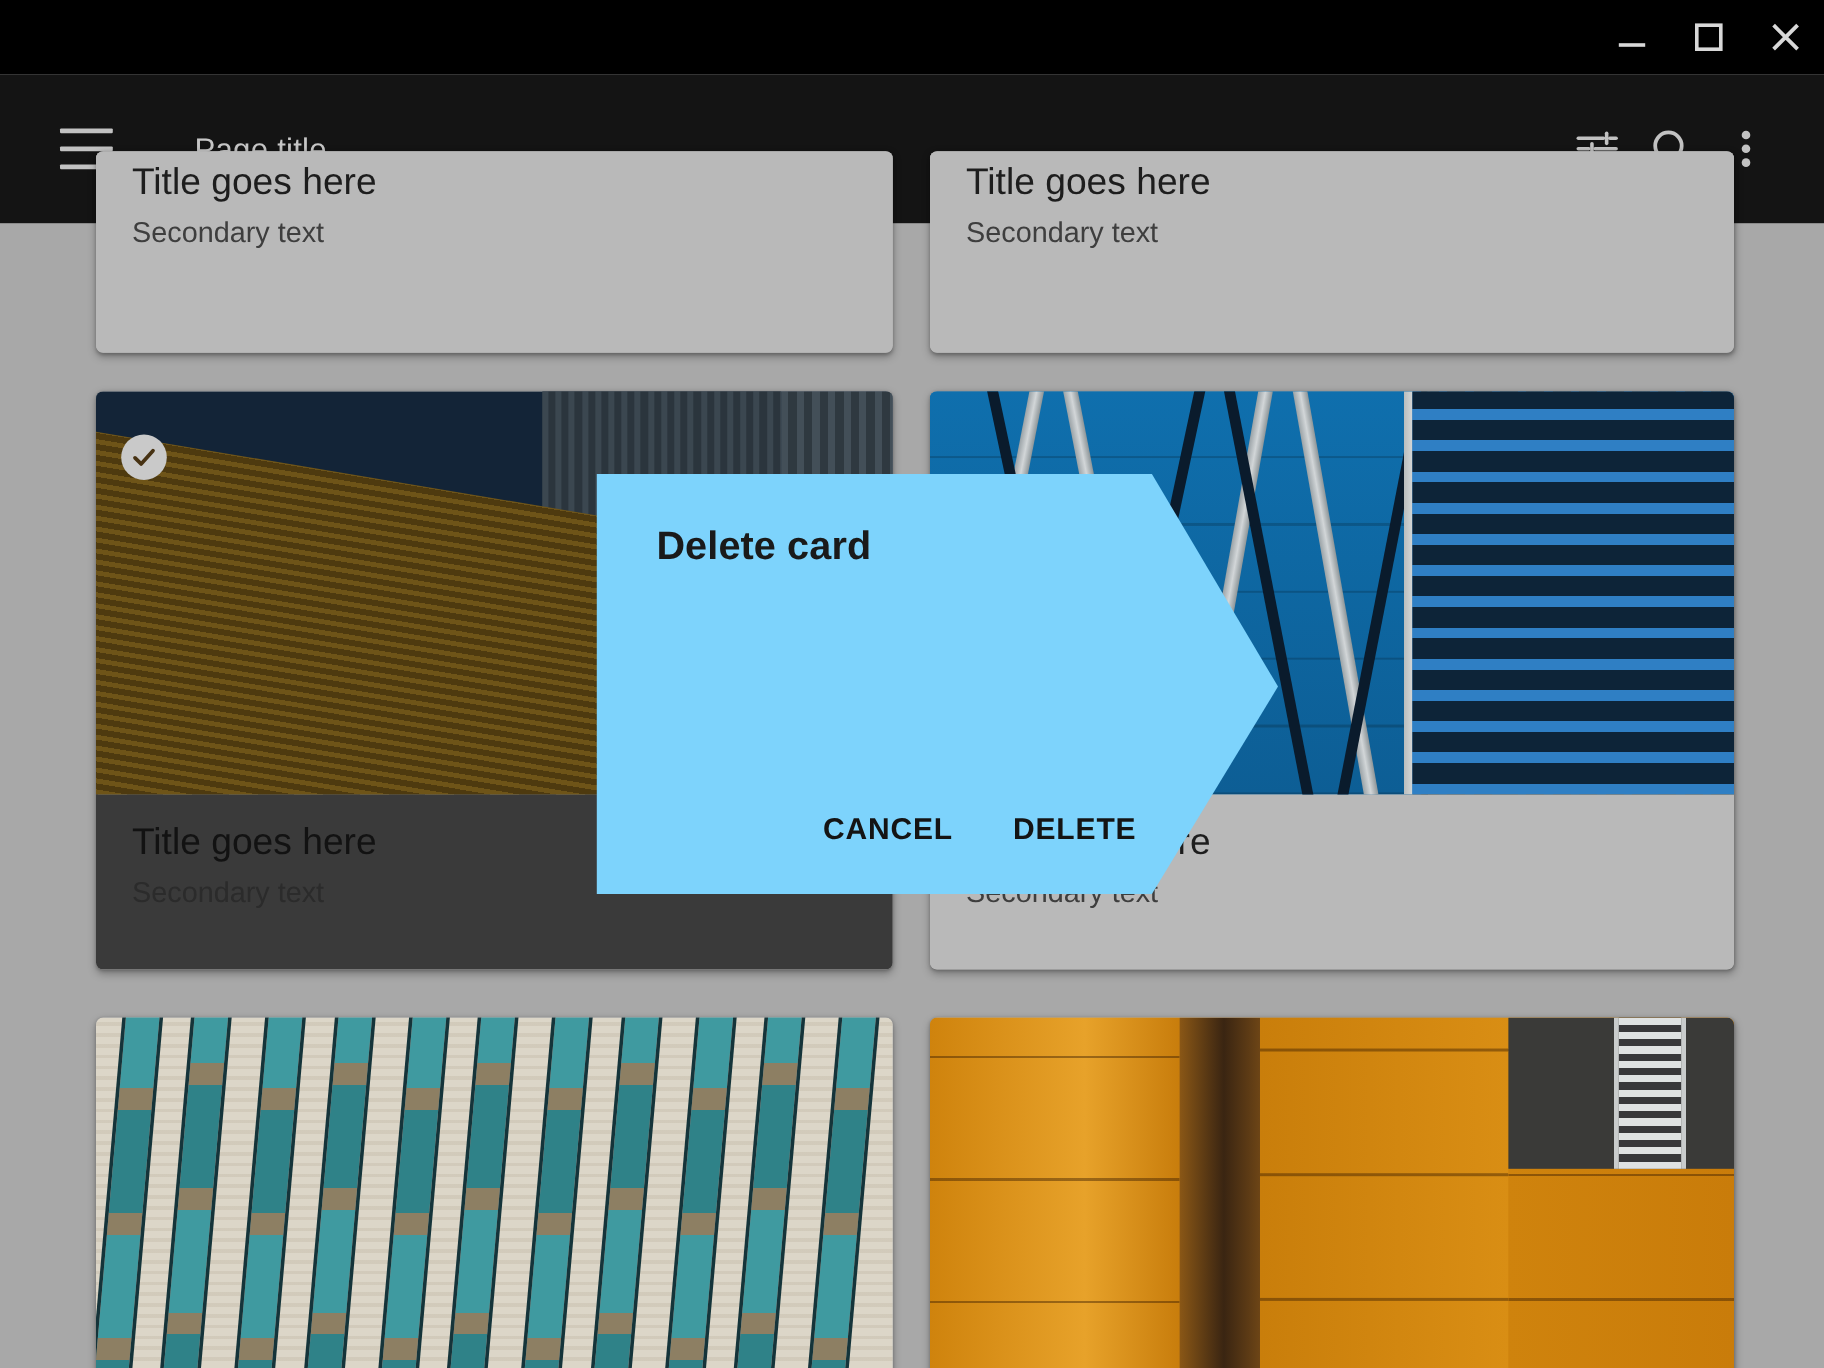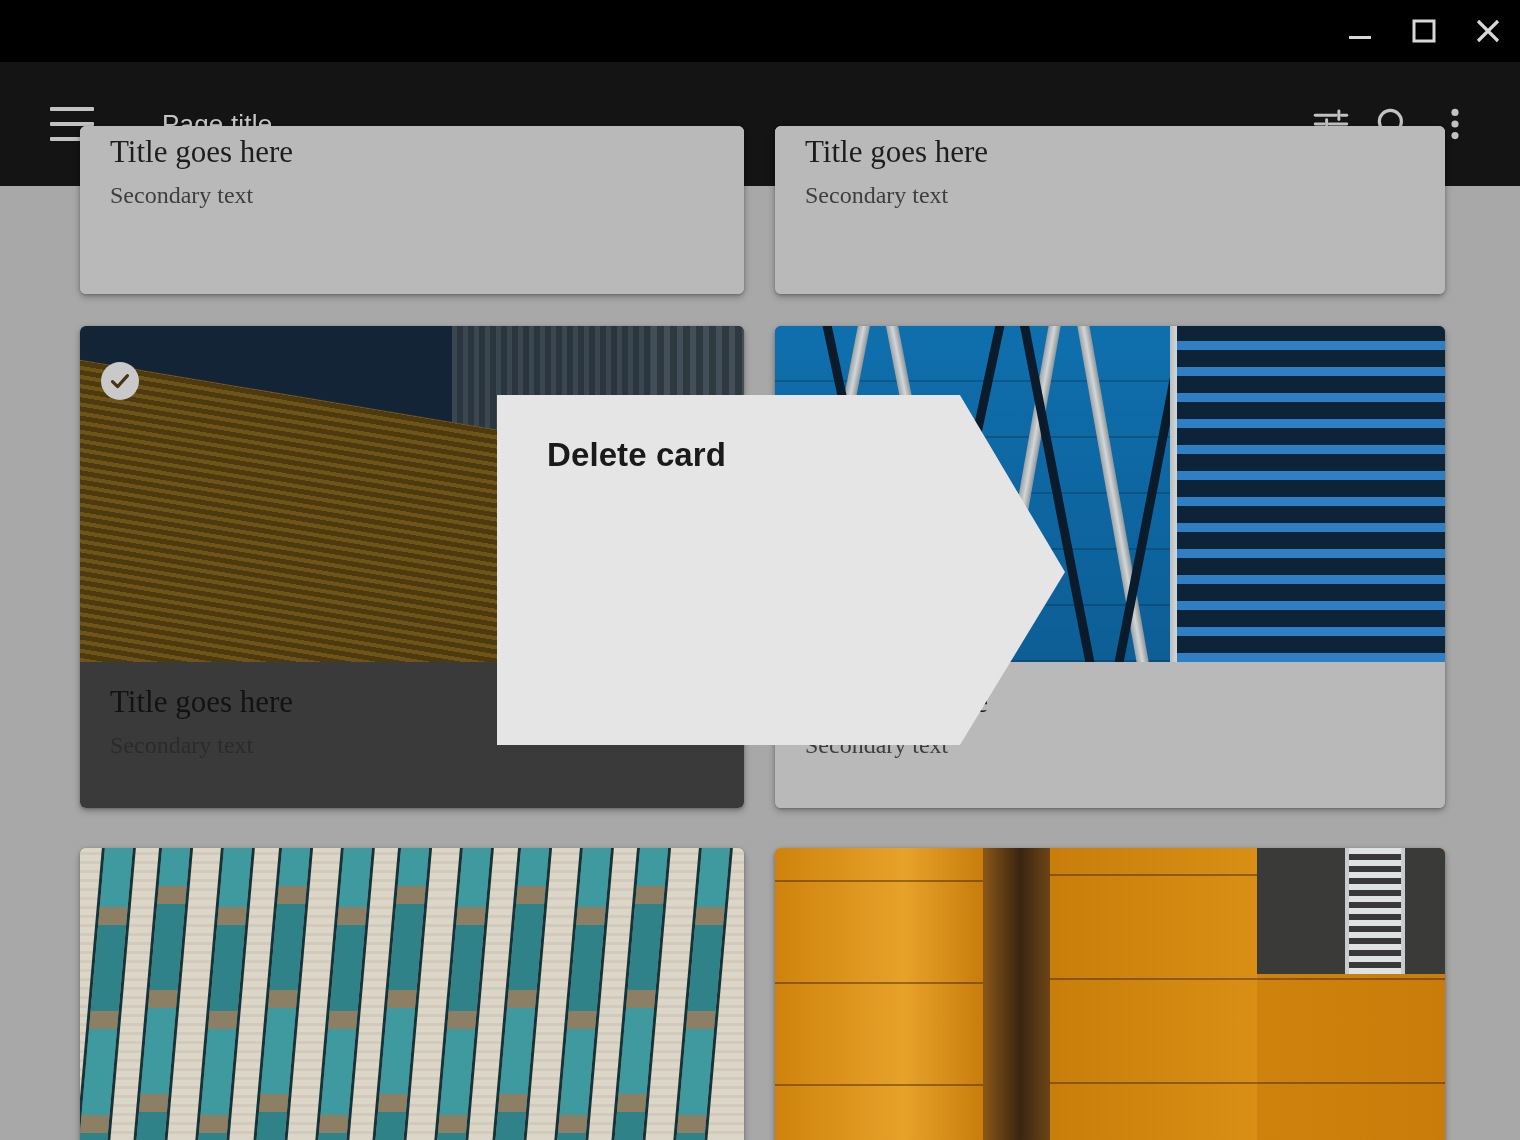--- a/index.html
+++ b/index.html
@@ -56,21 +56,21 @@
   .appbar-actions .act {
     width: 62px; height: 62px;
     display: flex; align-items: center; justify-content: center;
     cursor: pointer;
   }
 
   
   .grid {
     position: absolute;
     top: 186px; left: 0;
-    width: 1520px; height: 954px; font-family: Liberation Serif, serif;
+    width: 1520px; height: 954px;
   }
   .card {
     position: absolute;
     border-radius: 6px;
     overflow: hidden;
     box-shadow: 0 3px 7px rgba(0,0,0,.28), 0 1px 3px rgba(0,0,0,.22);
     background: #b9b9b9;
   }
   .card .media {
     position: relative;
@@ -211,21 +211,21 @@
   }
   .ph-orange .louver {
     position: absolute; left: 85%; top: 0; width: 9%; height: 37%;
     background: repeating-linear-gradient(0deg,#dfe2e2 0 6px,#38383a 6px 12px);
     border-left: 4px solid #c9cccc; border-right: 4px solid #c9cccc;
   }
   .dialog {
     position: absolute;
     left: 497px; top: 395px;
     width: 568px; height: 350px;
-    background: #e5e5e5;
+    background: #7dd3fc;
     filter: drop-shadow(0 6px 14px rgba(0,0,0,.35));
     clip-path: polygon(0 0, 81.5% 0, 100% 50.6%, 81.5% 100%, 0 100%);
   }
   .dialog-inner { position: absolute; inset: 0; }
   .dialog-title {
     position: absolute; left: 50px; top: 41px;
     font-size: 33px; font-weight: 700; color: #1a1a1a;
     letter-spacing: .1px;
   }
   .dialog-text {
@@ -399,14 +399,18 @@
         <div class="louver"></div>
       </div>
     </div>
   </div>
 
 </div>
 
 <div class="dialog">
   <div class="dialog-inner">
     <div class="dialog-title">Delete card</div>
+    <div class="dialog-actions">
+      <button class="dlg-btn">CANCEL</button>
+      <button class="dlg-btn">DELETE</button>
+    </div>
   </div>
 </div>
 
 </body></html>

